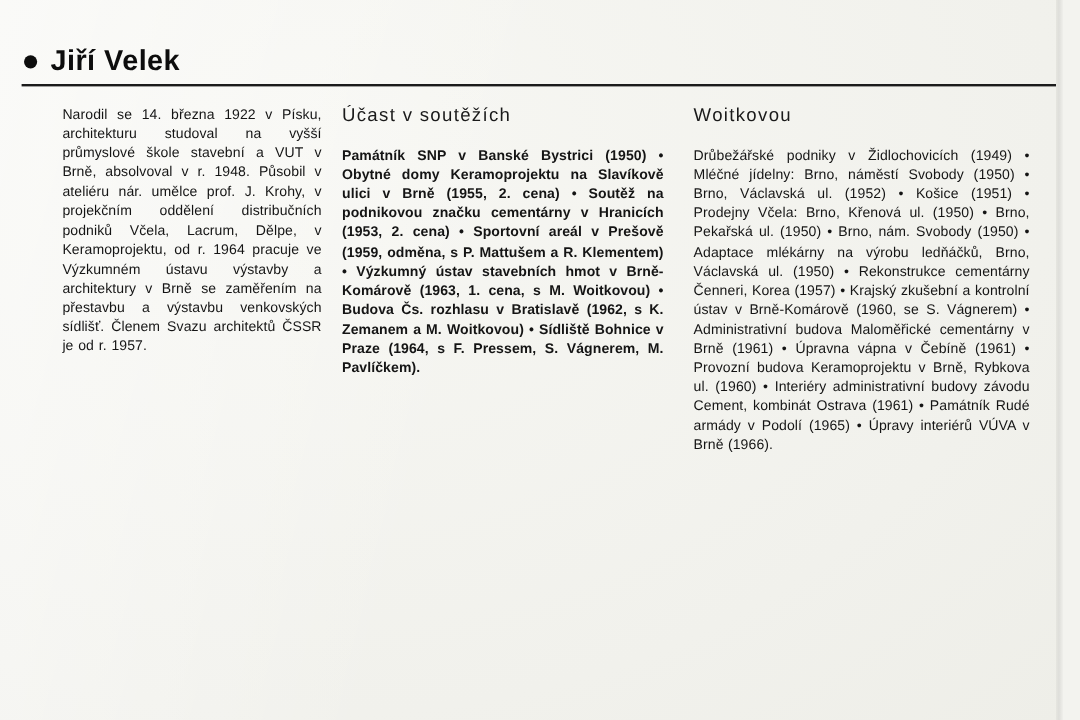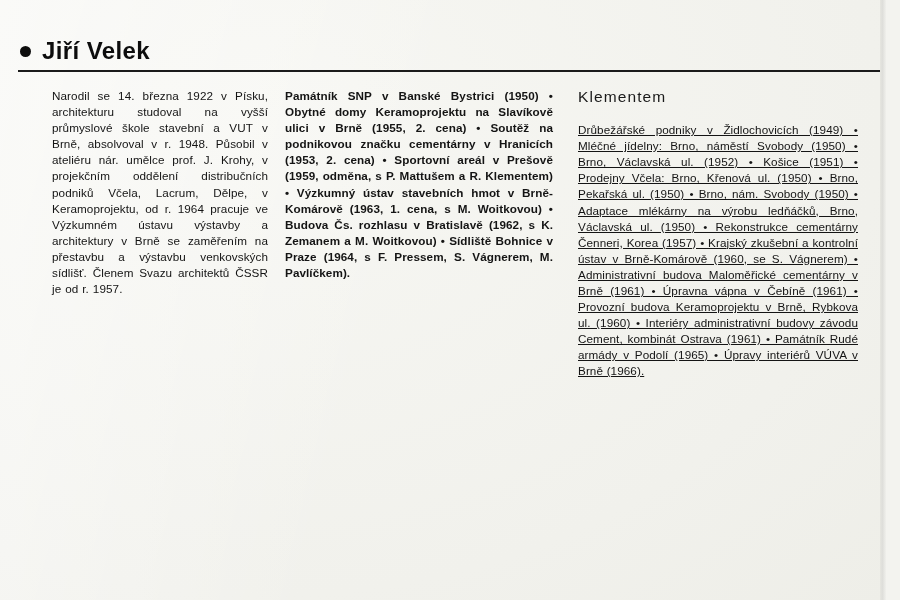--- a/index.html
+++ b/index.html
@@ -106,43 +106,44 @@
     color: #141414;
     text-align: justify;
     text-justify: inter-word;
     letter-spacing: 0.08px;
     word-spacing: 0.2px;
     hyphens: manual;
     margin: 0;
   }
   #col-1 .col-body { word-spacing: 0.6px; }
   #col-2 .col-body { word-spacing: 0.35px; font-weight: bold; }
-  #col-3 .col-body { word-spacing: 0.3px; text-decoration: underline; }
+  #col-3 .col-body { word-spacing: 0.3px; }
 </style>
 </head>
 <body>
 
 <div id="page">
 
   <div id="title-row">
     <span id="title-bullet"></span>
     <span id="title-text">Jiří Velek</span>
   </div>
 
   <div id="title-rule"></div>
 
   <div class="column" id="col-1">
     <p class="col-body">Narodil se 14. března 1922 v Písku, architekturu studoval na vyšší průmyslové škole stavební a VUT v Brně, absolvoval v r. 1948. Působil v ateliéru nár. umělce prof. J. Krohy, v projekčním oddělení distribučních podniků Včela, Lacrum, Dělpe, v Keramoprojektu, od r. 1964 pracuje ve Výzkumném ústavu výstavby a architektury v Brně se zaměřením na přestavbu a výstavbu venkovských sídlišť. Členem Svazu architektů ČSSR je od r. 1957.</p>
   </div>
 
   <div class="column" id="col-2">
+    <h2 class="col-heading">Účast v soutěžích</h2>
     <p class="col-body">Památník SNP v Banské Bystrici (1950) • Obytné domy Keramoprojektu na Slavíkově ulici v Brně (1955, 2. cena) • Soutěž na podnikovou značku cementárny v Hranicích (1953, 2. cena) • Sportovní areál v Prešově (1959, odměna, s P. Mattušem a R. Klementem) • Výzkumný ústav stavebních hmot v Brně-Komárově (1963, 1. cena, s M. Woitkovou) • Budova Čs. rozhlasu v Bratislavě (1962, s K. Zemanem a M. Woitkovou) • Sídliště Bohnice v Praze (1964, s F. Pressem, S. Vágnerem, M. Pavlíčkem).</p>
   </div>
 
   <div class="column" id="col-3">
-    <h2 class="col-heading">Klementem</h2>
+    <h2 class="col-heading">Woitkovou</h2>
     <p class="col-body">Drůbežářské podniky v Židlochovicích (1949) • Mléčné jídelny: Brno, náměstí Svobody (1950) • Brno, Václavská ul. (1952) • Košice (1951) • Prodejny Včela: Brno, Křenová ul. (1950) • Brno, Pekařská ul. (1950) • Brno, nám. Svobody (1950) • Adaptace mlékárny na výrobu ledňáčků, Brno, Václavská ul. (1950) • Rekonstrukce cementárny Čenneri, Korea (1957) • Krajský zkušební a kontrolní ústav v Brně-Komárově (1960, se S. Vágnerem) • Administrativní budova Maloměřické cementárny v Brně (1961) • Úpravna vápna v Čebíně (1961) • Provozní budova Keramoprojektu v Brně, Rybkova ul. (1960) • Interiéry administrativní budovy závodu Cement, kombinát Ostrava (1961) • Památník Rudé armády v Podolí (1965) • Úpravy interiérů VÚVA v Brně (1966).</p>
   </div>
 
 </div>
 
 <div id="page-edge"></div>
 <div id="page-edge-outer"></div>
 
 </body></html>

